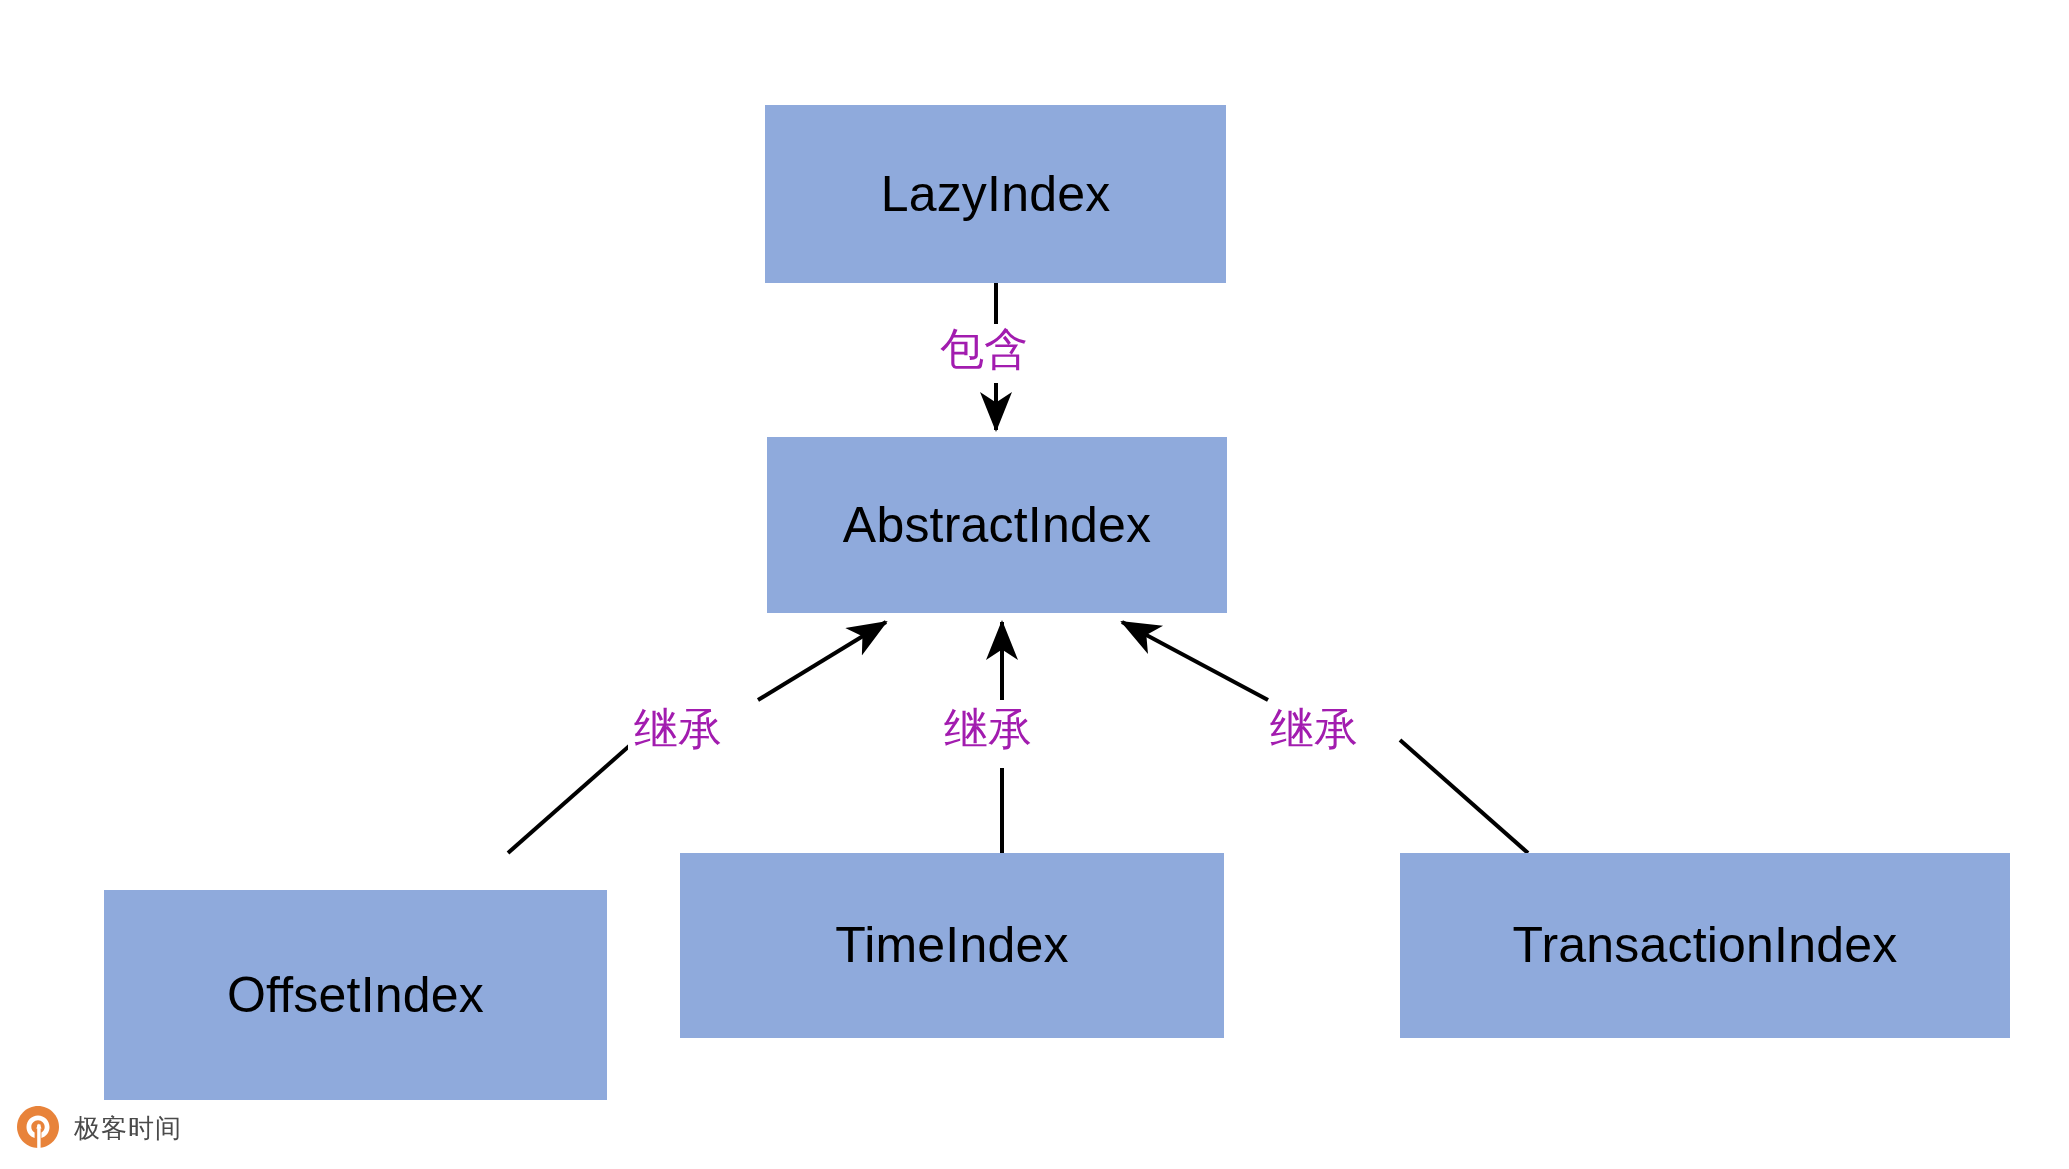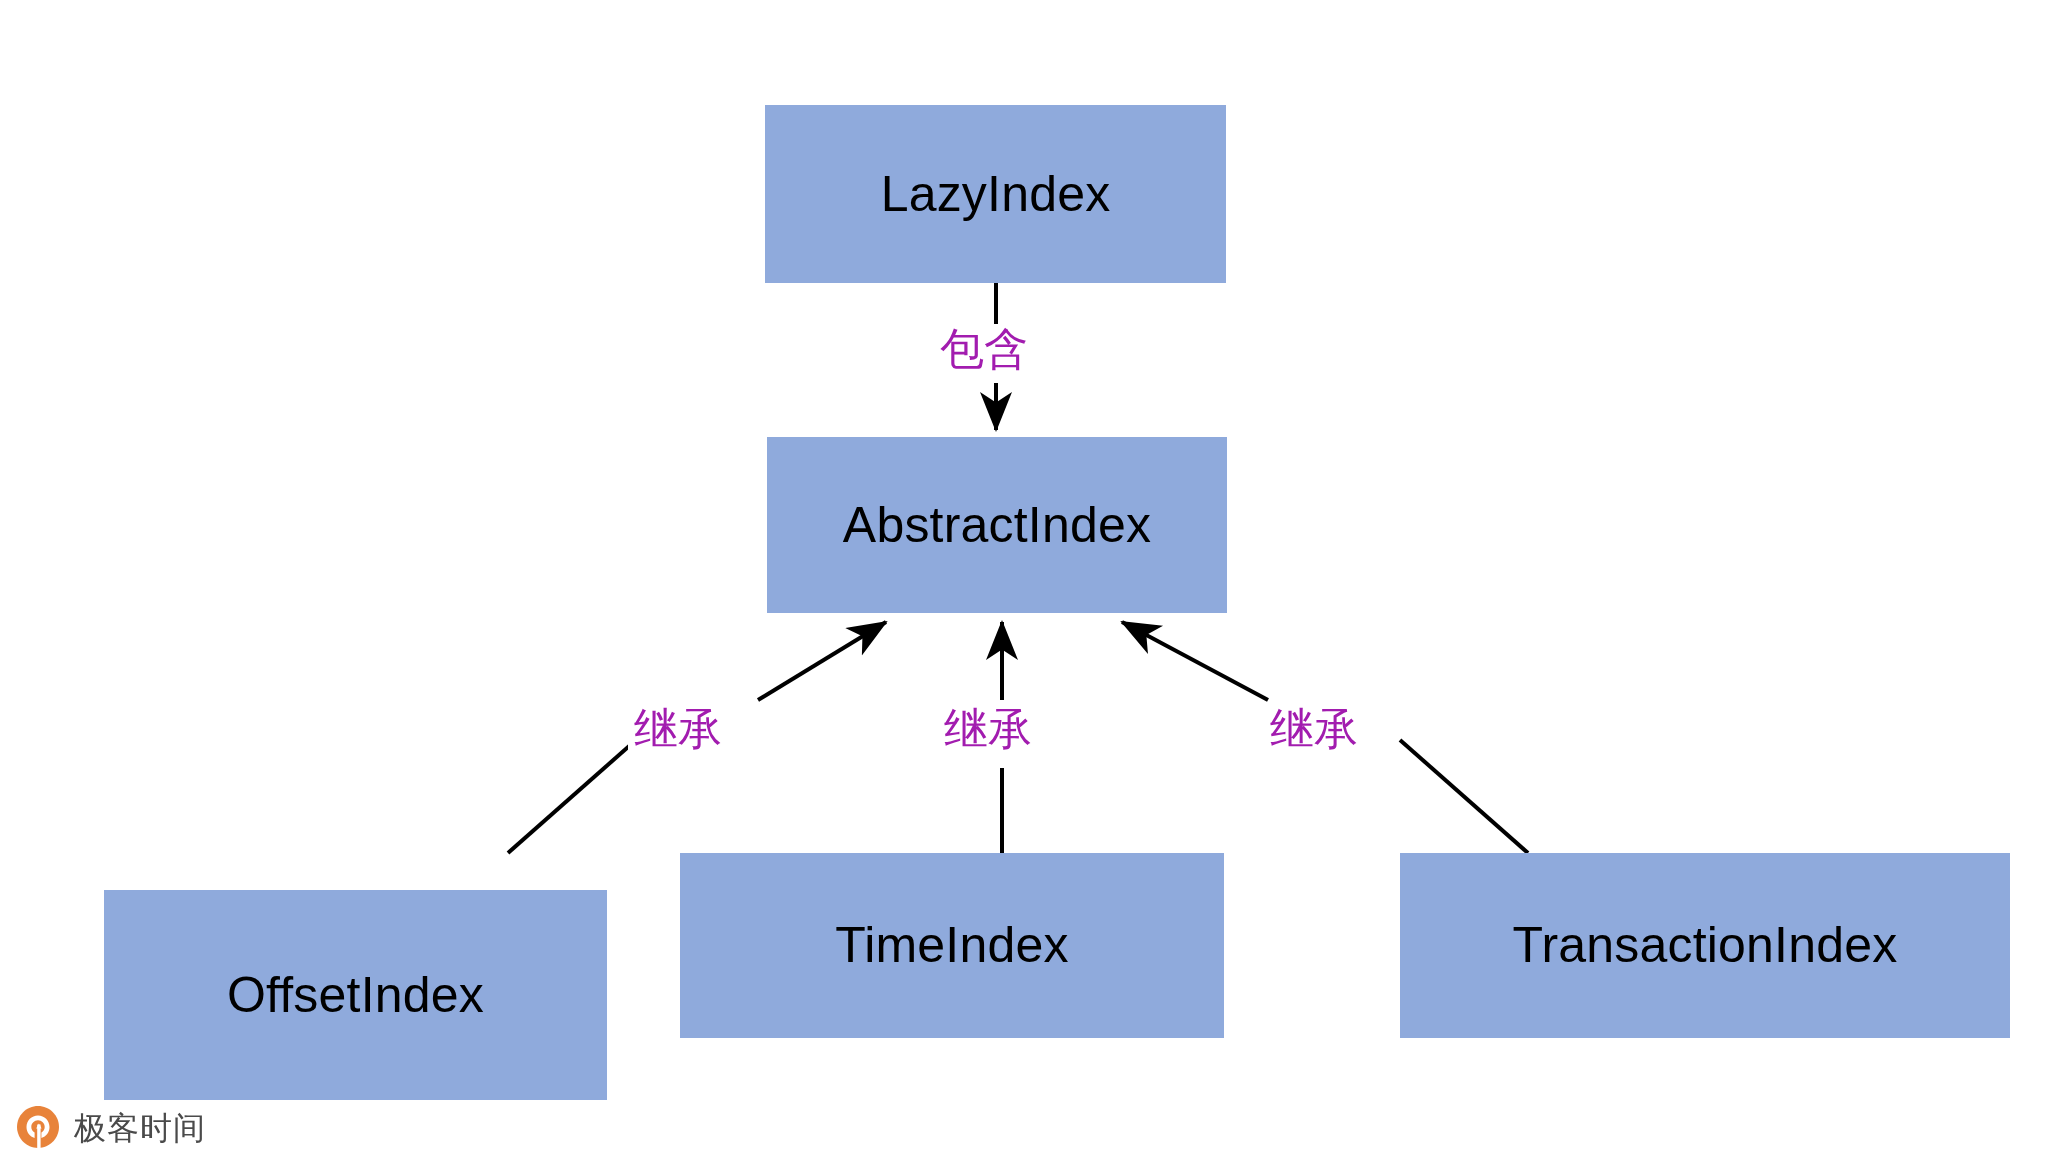--- a/index.html
+++ b/index.html
@@ -83,21 +83,21 @@
     align-items: center;
     gap: 12px;
     user-select: none;
   }
   #watermark-logo-icon {
     width: 48px;
     height: 48px;
     flex: 0 0 auto;
   }
   #watermark-text {
-    font-size: 32px;
+    font-size: 26px;
     color: #4a4a4a;
     letter-spacing: 1px;
     line-height: 1;
   }
 </style>
 </head>
 <body>
 
 <div id="canvas">
 

